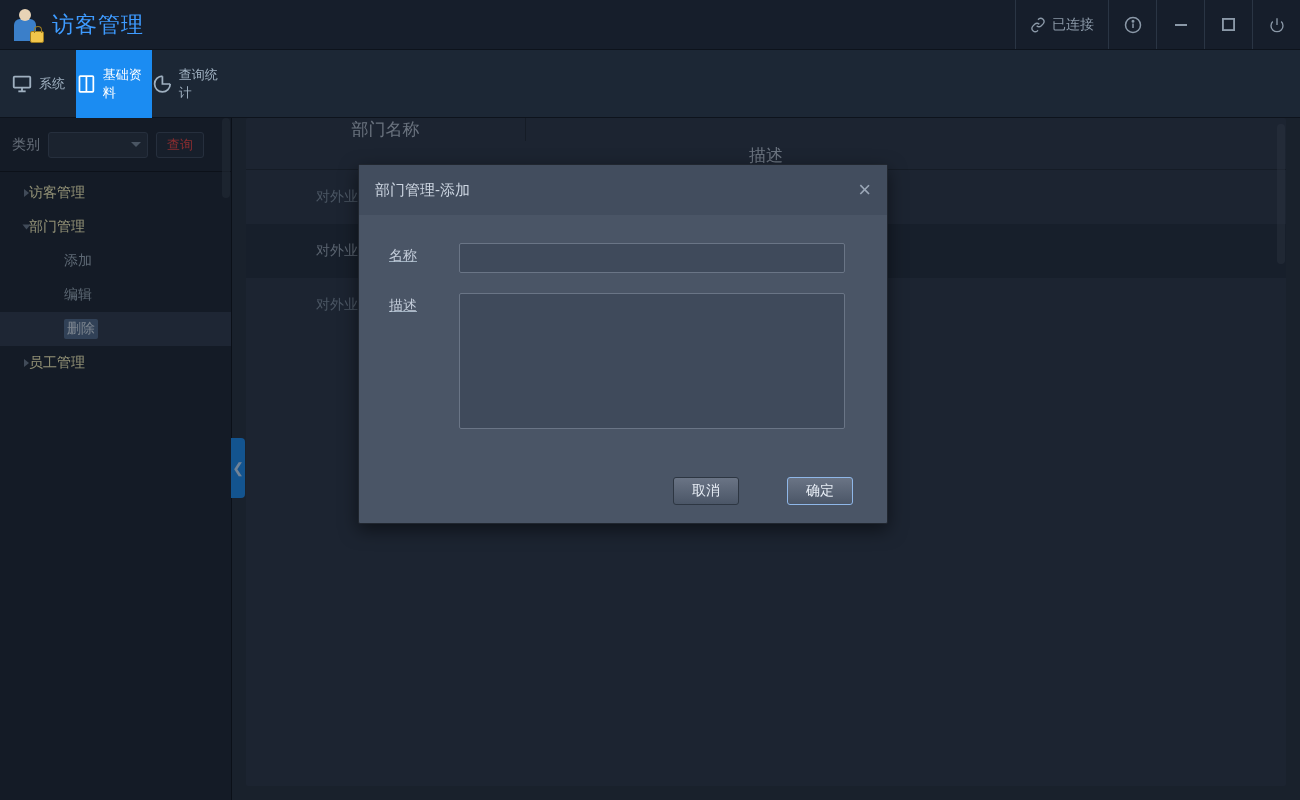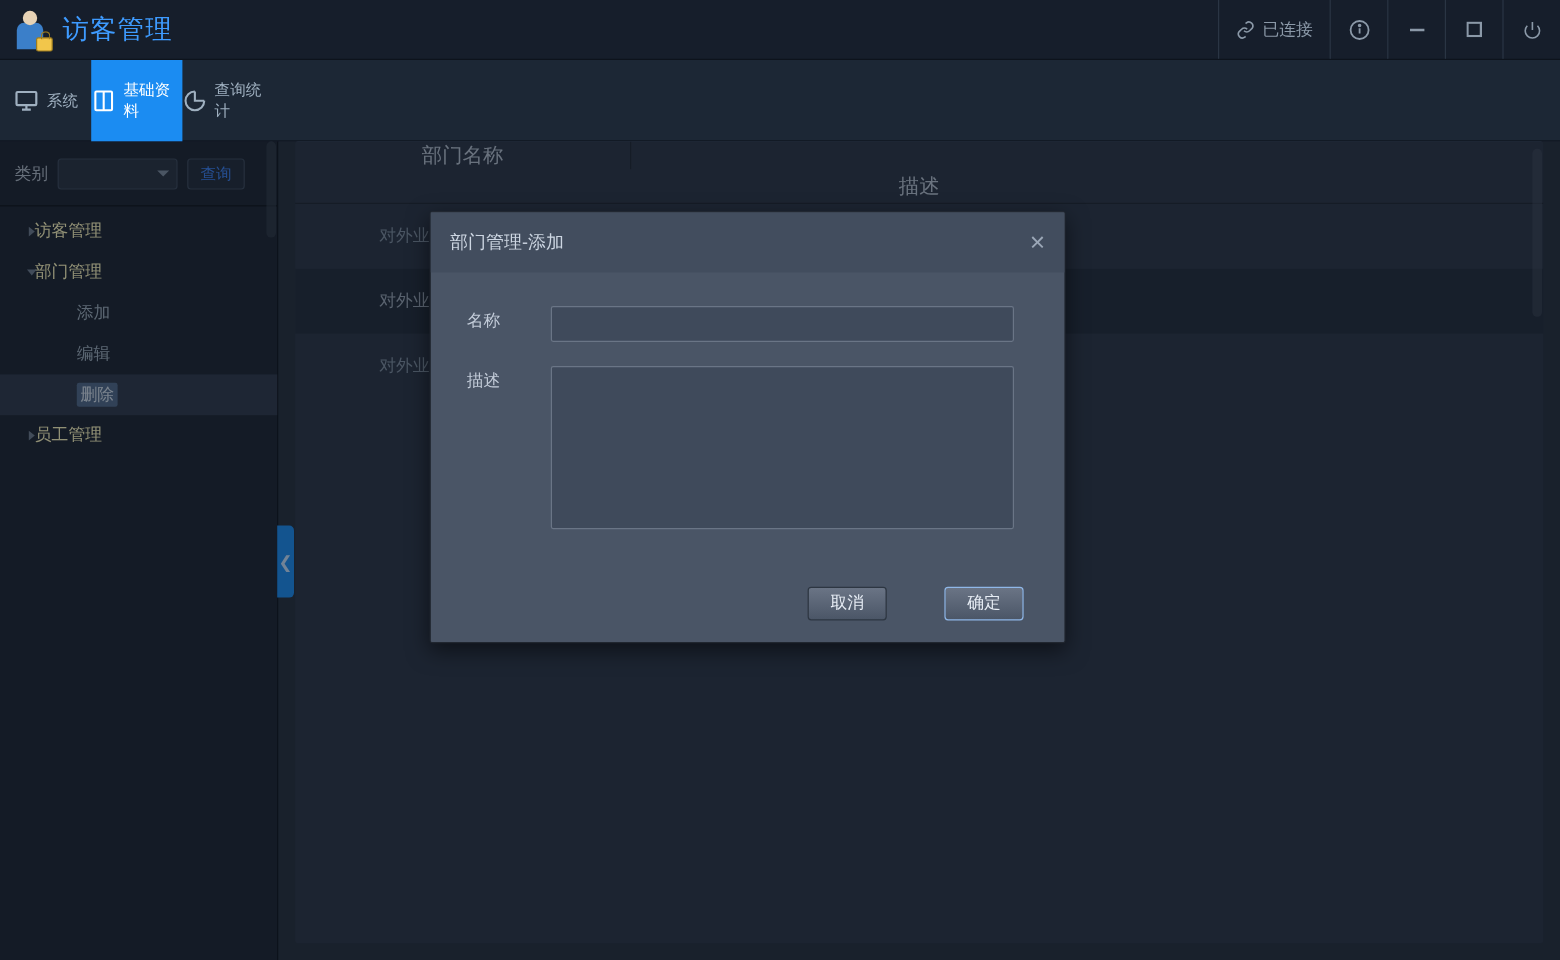--- a/index.html
+++ b/index.html
@@ -53,21 +53,21 @@
 
   .filterbar { height: 54px; display: flex; align-items: center; padding: 0 12px; gap: 8px; border-bottom: 1px solid #0d131c; }
   .filterbar-label { font-size: 14px; color: #b0bccb; }
   .filter-select {
     flex: 0 0 100px; height: 26px; background: #283344; border: 1px solid #3c4a5e; border-radius: 3px;
     display: flex; align-items: center; justify-content: flex-end; padding-right: 6px; cursor: pointer;
   }
   .caret-down { width: 0; height: 0; border-left: 5px solid transparent; border-right: 5px solid transparent; border-top: 5px solid #7f8fa2; }
   .query-btn {
     height: 26px; padding: 0 10px; border: 1px solid #3c4a5e; border-radius: 3px; background: #222d3d;
-    color: #3b82f6; font-size: 13px; cursor: pointer; display: flex; align-items: center;
+    color: #ef4444; font-size: 13px; cursor: pointer; display: flex; align-items: center;
   }
 
   .tree { padding-top: 4px; }
   .tree-item {
     height: 34px; display: flex; align-items: center; padding-left: 24px; font-size: 14px; color: #fef9c3; cursor: pointer; gap: 0;
   }
   .tree-item.expanded .tree-caret { transform: rotate(90deg); }
   .tree-caret { width: 0; height: 0; border-top: 4px solid transparent; border-bottom: 4px solid transparent; border-left: 5px solid #6d7d90; transition: transform .1s; }
   .tree-child { height: 34px; display: flex; align-items: center; padding-left: 64px; font-size: 14px; color: #9fb0c0; cursor: pointer; text-align: center; }
   .tree-child.hover { background: #2e3a4d; }
@@ -96,30 +96,30 @@
   
   .overlay {
     position: absolute; top: 118px; left: 0; right: 0; bottom: 0;
     background: rgba(10, 15, 22, 0.45);
     display: block;
     pointer-events: none;
   }
 
   
   .modal {
-    position: absolute; left: 358px; top: 176px; width: 530px;
+    position: absolute; left: 358px; top: 164px; width: 530px;
     background: #4a5566; border: 1px solid #20262f; box-shadow: 0 6px 18px rgba(0,0,0,.5);
     border-radius: 2px;
   }
   .modal-head {
     height: 50px; display: flex; align-items: center; justify-content: space-between;
     padding: 0 16px; color: #cdd6e2; font-size: 15px; background: #424d5e;
   }
   .modal-close { color: #9ba7b7; font-size: 22px; cursor: pointer; line-height: 1; }
-  .modal-body { padding: 28px 30px 10px 30px; }
+  .modal-body { padding: 28px 30px 10px 30px; text-decoration: underline; }
   .form-row { display: flex; margin-bottom: 20px; }
   .form-label { width: 70px; color: #c3ccd9; font-size: 14px; padding-top: 4px; }
   .form-input {
     width: 386px; height: 30px; background: #3f4a5b; border: 1px solid #6a7586; border-radius: 2px;
   }
   .form-textarea {
     width: 386px; height: 136px; background: #3f4a5b; border: 1px solid #6a7586; border-radius: 2px;
   }
   .modal-foot {
     height: 64px; display: flex; align-items: center; justify-content: flex-end; gap: 48px; padding: 0 34px;

